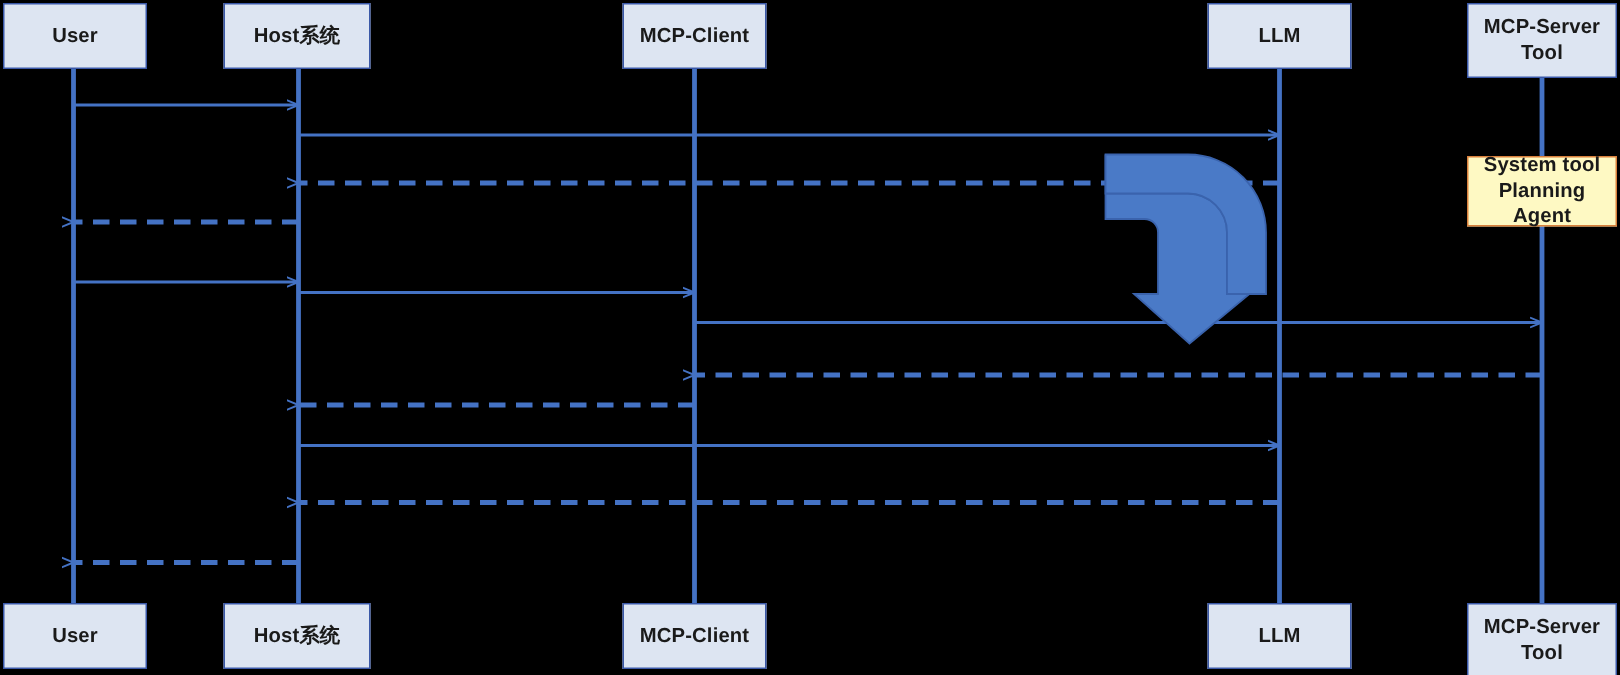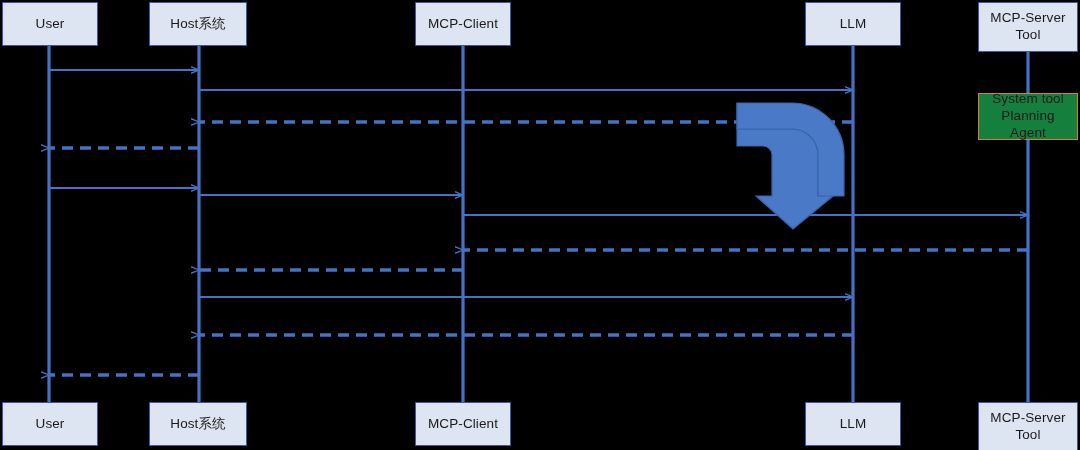--- a/index.html
+++ b/index.html
@@ -8,20 +8,21 @@
     padding: 0;
     background: #000000;
   }
   #canvas {
     position: relative;
     width: 1080px;
     height: 450px;
     background: #000000;
     overflow: hidden;
     font-family: "Liberation Sans", "DejaVu Sans", sans-serif;
+    font-weight: bold;
   }
   svg.layer {
     position: absolute;
     top: 0;
     left: 0;
     width: 1080px;
     height: 450px;
   }
   .node-box {
     position: absolute;
@@ -31,22 +32,23 @@
     display: flex;
     align-items: center;
     justify-content: center;
     text-align: center;
     color: #1a1a1a;
     font-size: 13.5px;
     line-height: 1.25;
     letter-spacing: 0.1px;
   }
   .node-box.accent {
-    background: #15803d;
+    background: #fef9c3;
     border: 1.6px solid #d9803c;
+    margin-top: 11px;
   }
   .node-label {
     display: block;
     white-space: pre-line;
     padding: 0 4px;
   }
 </style>
 </head>
 <body>
 

